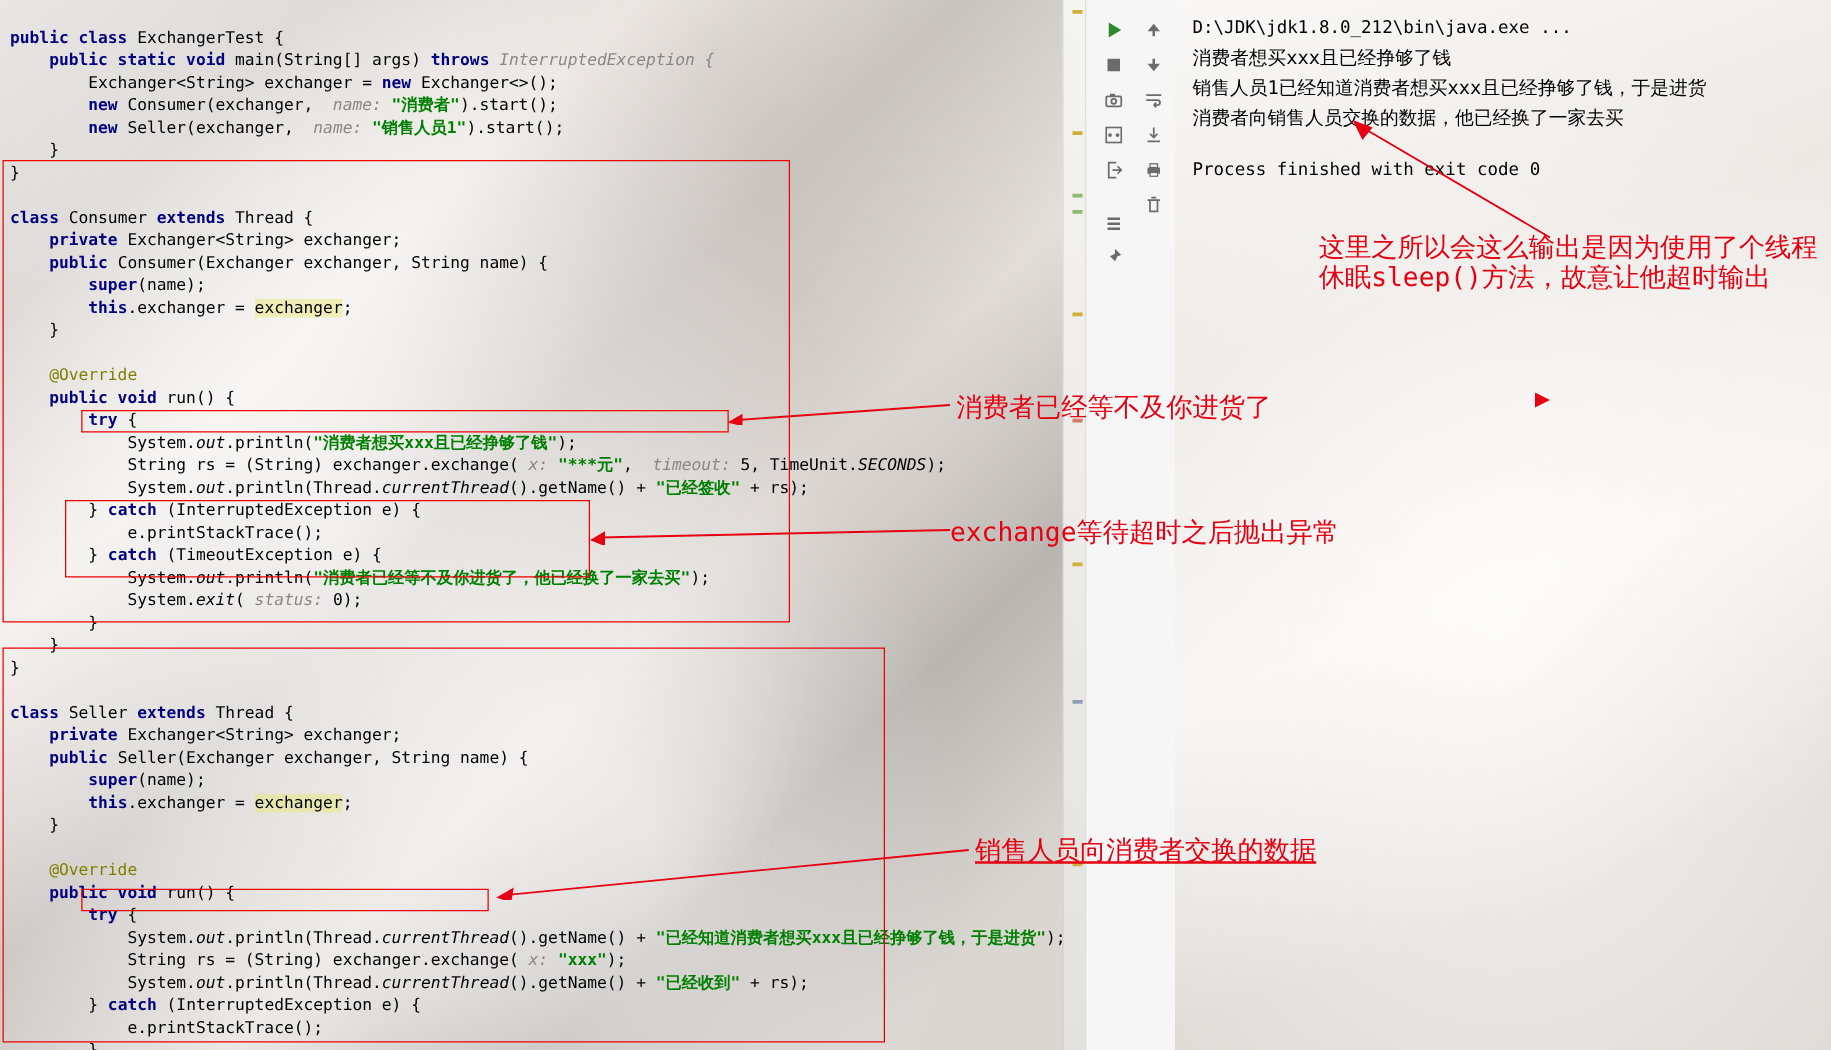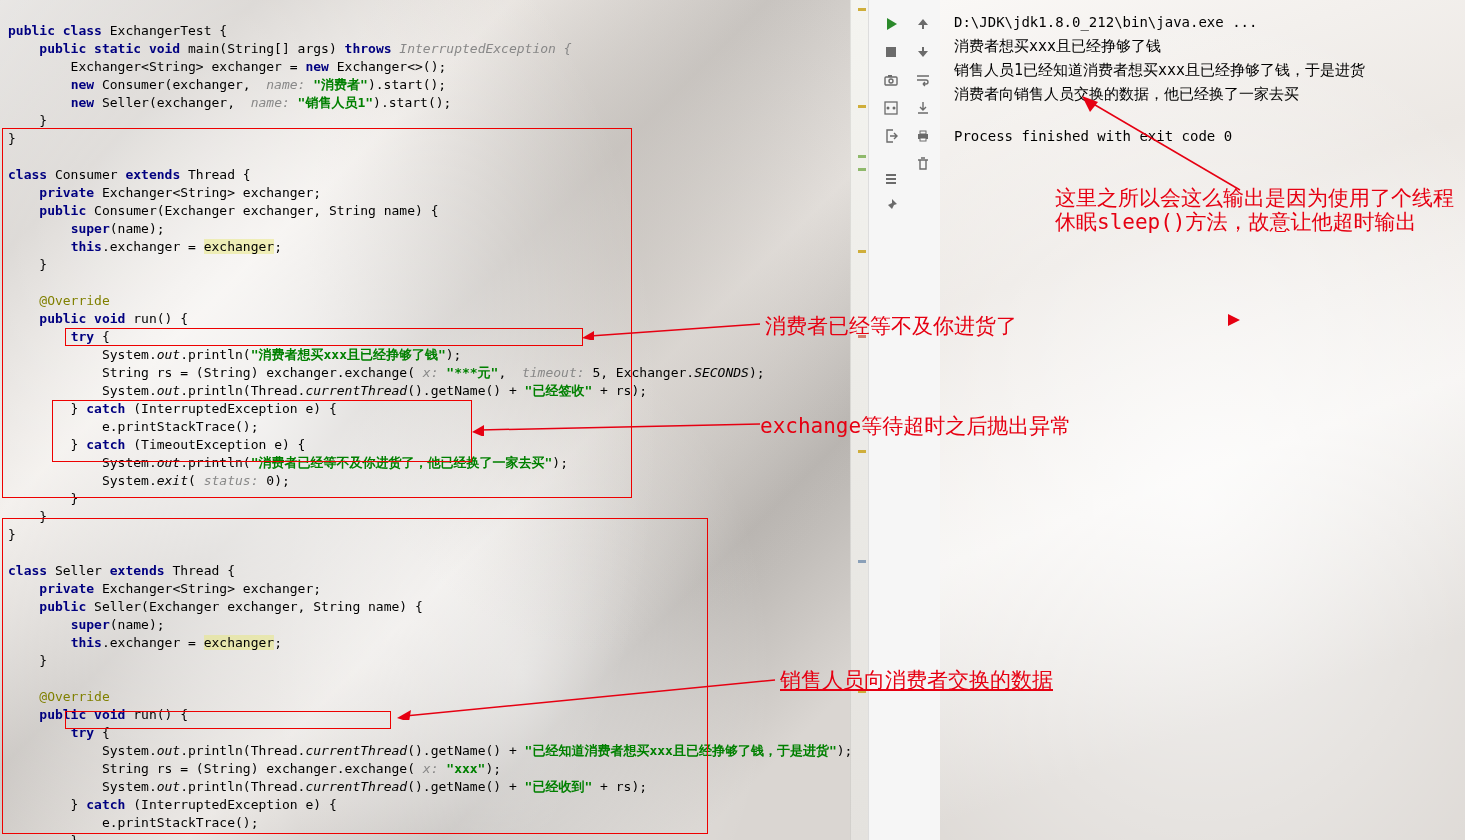--- a/index.html
+++ b/index.html
@@ -64,21 +64,21 @@
     <span class="kw">private</span><span> Exchanger&lt;String&gt; exchanger;</span>
     <span class="kw">public</span><span> Consumer(Exchanger exchanger, String name) {</span>
         <span class="kw">super</span><span>(name);</span>
         <span class="kw">this</span><span>.exchanger = </span><span class="hi">exchanger</span><span>;</span>
 <span>    }</span>
 <span></span>
     <span class="ann">@Override</span>
     <span class="kw">public void</span><span> run() {</span>
         <span class="kw">try</span><span> {</span>
 <span>            System.</span><span class="ital">out</span><span>.println(</span><span class="str">"消费者想买xxx且已经挣够了钱"</span><span>);</span>
-<span>            String rs = (String) exchanger.exchange( </span><span class="hint">x:</span><span class="str"> "***元"</span><span>,  </span><span class="hint">timeout:</span><span> 5, Exchanger.</span><span class="ital">SECONDS</span><span>);</span>
+<span>            String rs = (String) exchanger.exchange( </span><span class="hint">x:</span><span class="str"> "***元"</span><span>,  </span><span class="hint">timeout:</span><span> 5, TimeUnit.</span><span class="ital">SECONDS</span><span>);</span>
 <span>            System.</span><span class="ital">out</span><span>.println(Thread.</span><span class="ital">currentThread</span><span>().getName() + </span><span class="str">"已经签收"</span><span> + rs);</span>
         } <span class="kw">catch</span><span> (InterruptedException e) {</span>
 <span>            e.printStackTrace();</span>
         } <span class="kw">catch</span><span> (TimeoutException e) {</span>
 <span>            System.</span><span class="ital">out</span><span>.println(</span><span class="str">"消费者已经等不及你进货了，他已经换了一家去买"</span><span>);</span>
 <span>            System.</span><span class="ital">exit</span><span>( </span><span class="hint">status:</span><span> 0);</span>
 <span>        }</span>
 <span>    }</span>
 <span>}</span>
 <span></span>

